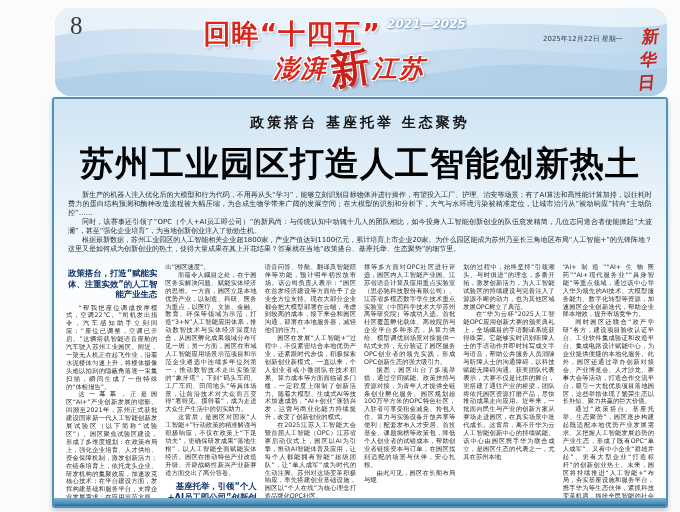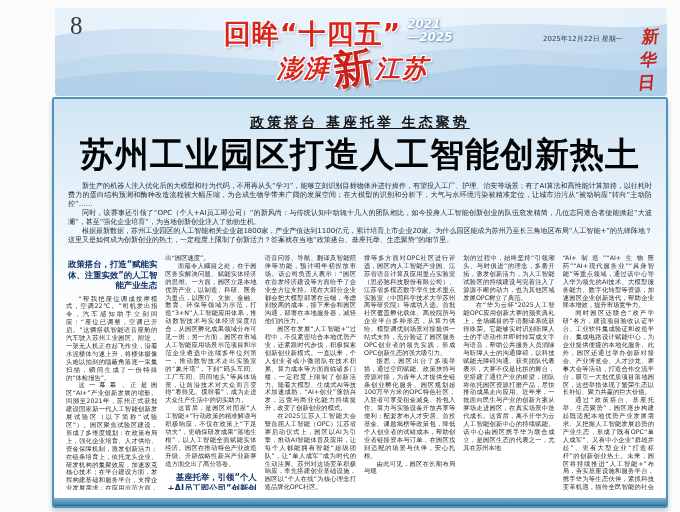--- a/index.html
+++ b/index.html
@@ -12,33 +12,33 @@
   }
   
   .page-num {
     position:absolute; left:70px; top:12px;
     font-family:"Liberation Serif","DejaVu Serif",serif;
     font-size:25px; color:#3c3c3c; z-index:3;
   }
   .banner {
     position:absolute; left:55px; top:8px; width:612px; height:88px;
     background:linear-gradient(100deg,#c9ddf0 0%,#e3eef9 45%,#bed7ec 100%);
-    border-radius:4px; overflow:hidden;
+    border-radius:16px; overflow:hidden;
   }
   .banner svg.waves { position:absolute; left:0; top:0; width:100%; height:100%; }
   .banner-center {
     position:absolute; left:50%; top:8px; transform:translateX(-60%);
     text-align:center; z-index:2; white-space:nowrap;
   }
   .b-row1 { display:flex; align-items:flex-start; justify-content:center; gap:6px; }
   .b-title1 {
     font-size:27px; font-weight:900; color:#d9251c; letter-spacing:1px;
     text-shadow:-1px -1px 0 #fff,1px -1px 0 #fff,-1px 1px 0 #fff,1px 1px 0 #fff,2px 2px 3px rgba(30,80,130,.35);
   }
-  .b-years { display:flex; flex-direction:column; align-items:flex-start; padding-top:2px; }
+  .b-years { display:flex; flex-direction:row; align-items:flex-start; padding-top:2px; }
   .b-years span {
     font-size:12px; font-weight:bold; font-style:italic; color:#ffffff;
     text-shadow:0 0 2px #6d9fc6,1px 1px 2px rgba(40,90,140,.6); line-height:13px;
   }
   .b-row2 { margin-top:-2px; margin-left:30px; display:flex; align-items:center; justify-content:center; }
   .b-peng, .b-jiangsu {
     font-size:25px; font-weight:900; font-style:italic; color:#d9251c; letter-spacing:2px;
     text-shadow:-1px -1px 0 #fff,1px -1px 0 #fff,-1px 1px 0 #fff,1px 1px 0 #fff,2px 2px 3px rgba(30,80,130,.35);
   }
   .b-xin {
@@ -61,24 +61,24 @@
     background:linear-gradient(180deg,#cfe4f4 0%,#e6f1f9 22%,#f8fbfe 42%,#ffffff 58%);
     overflow:hidden;
     box-shadow:0 3px 5px rgba(90,110,130,.35);
   }
   .box-bottom {
     position:absolute; left:0; bottom:0; width:100%; height:8px;
     background:linear-gradient(180deg,#7db3d6 0%,#4a8cb5 70%,#32688d 100%);
   }
   .kicker {
     margin-top:15px; text-align:center;
-    font-size:14px; font-weight:bold; color:#141414; letter-spacing:3px;text-decoration:underline;
+    font-size:14px; font-weight:bold; color:#141414; letter-spacing:3px;
   }
   .headline {
-    margin-top:3px; text-align:center;
+    margin-top:12px; text-align:center;
     font-family:"DejaVu Serif","Liberation Serif",serif;
     font-size:34px; font-weight:900; color:#040404; letter-spacing:1px; line-height:38px;
   }
   .lede { margin:9px 14px 4px 14px; }
   .lede p {
     font-size:7px; line-height:9px; color:#1d2733;
     text-align:justify; text-indent:2em;
   }
   .body-cols {
     margin:9px 12px 0 12px; height:236px;
@@ -124,21 +124,21 @@
   <div class="masthead">新华日报</div>
 
 </div>
 
 <div class="article-box">
   <div class="kicker">政策搭台 基座托举 生态聚势</div>
   <h1 class="headline">苏州工业园区打造人工智能创新热土</h1>
   <div class="lede">
       <p>新生产的机器人注入优化后的大模型和行为代码，不用再从头“学习”，能够立刻识别目标物体并进行操作，有望投入工厂、护理、治安等场景；有了AI算法和高性能计算加持，以往耗时费力的蛋白结构预测和酶种改造流程被大幅压缩，为合成生物学带来广阔的发展空间；在大模型的识别和分析下，大气与水环境污染被精准定位，让城市治污从“被动响应”转向“主动防控”……</p>
       <p>同时，该赛事还引领了“OPC（个人+AI员工即公司）”的新风尚：与传统认知中动辄十几人的团队相比，如今投身人工智能创新创业的队伍愈发精简，几位志同道合者便能掀起“大波澜”，甚至“强化企业培育”，为当地创新创业注入了勃勃生机。</p>
-      <p>根据最新数据，苏州工业园区的人工智能相关企业超1800家，产业产值达到1100亿元，累计培育上市企业20家。为什么园区能成为苏州乃至长三角地区布局“人工智能+”的先锋阵地？这里又是如何成为创新创业的热土，一定程度上限制了创新活力？答案就在当地“政策搭台、基座托举、生态聚势”的细节里。</p>
+      <p>根据最新数据，苏州工业园区的人工智能相关企业超1800家，产业产值达到1100亿元，累计培育上市企业20家。为什么园区能成为苏州乃至长三角地区布局“人工智能+”的先锋阵地？这里又是如何成为创新创业的热土，使得大量成果在其上开花结果？答案就在当地“政策搭台、基座托举、生态聚势”的细节里。</p>
     </div>
   <div class="body-cols">
       <div class="col">
         <h3 class="subhead">政策搭台，打造“赋能实体、注重实效”的人工智能产业生态</h3>
         <p class="">“帮我把座位调成按摩模式，空调22℃。”司机发出指令，汽车感知助手立刻回应：“座位已调整，空调已开启。”这辆搭载智能语音座舱的汽车驶入苏州工业园区。附近，一架无人机正在起飞作业，沿着水泥楼体匀速上升，将楼体摄像头难以拍到的隐蔽角落逐一采集扫描，瞬间生成了一份特殊的“体检报告”。</p>
         <p class="">这一幕幕，正是园区“AI+”产业创新发展的缩影。回溯至2021年，苏州正式获批建设国家新一代人工智能创新发展试验区（以下简称“试验区”）。园区聚焦试验区建设，形成了多维度规划：在政策布局上，强化企业培育、人才供给、资金保障机制，激发创新活力；在链条培育上，依托龙头企业、研发机构的集聚效应，加速攻克核心技术；在平台建设方面，发挥构建基础和服务平台，支撑企业发展需求；在应用示范方面，围绕产业推动应用场景落地，打响品牌。通过这一轮“组合拳”，园区人工智能产业集群发展加速，在全球人工智能赛道竞逐中脱</p>
       </div>
       <div class="col">
         <p class="cont">出“园区速度”。</p>
         <p class="">而最令人瞩目之处，在于园区务实解决问题、赋能实体经济的思维。一方面，园区立足本地优势产业，以制造、科研、医务为重点，以医疗、文旅、金融、教育、环保等领域为示范，打造“3+N”人工智能应用体系，推动数智技术与实体经济深度结合，从园区孵化成果领域分布可见一斑；另一方面，园区在市域人工智能应用场景示范项目和示范企业遴选中连续多年位列第一，推动数智技术走出实验室的“象牙塔”，下到“码头车间、工厂车间、田间地头”等具体场景，让前沿技术对大众而言变得“看得见、摸得着”，成为走进大众生产生活中的切实助力。</p>

